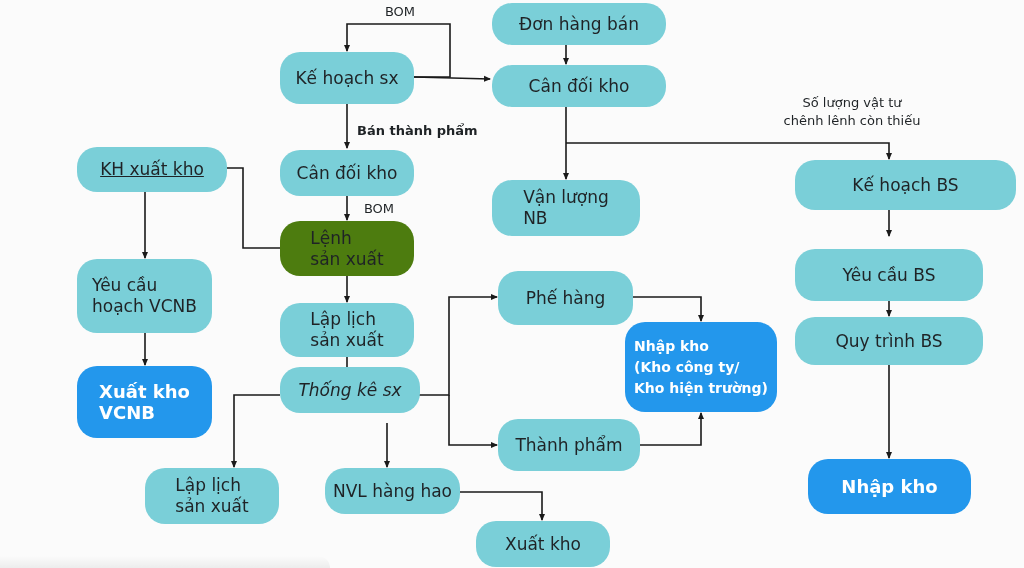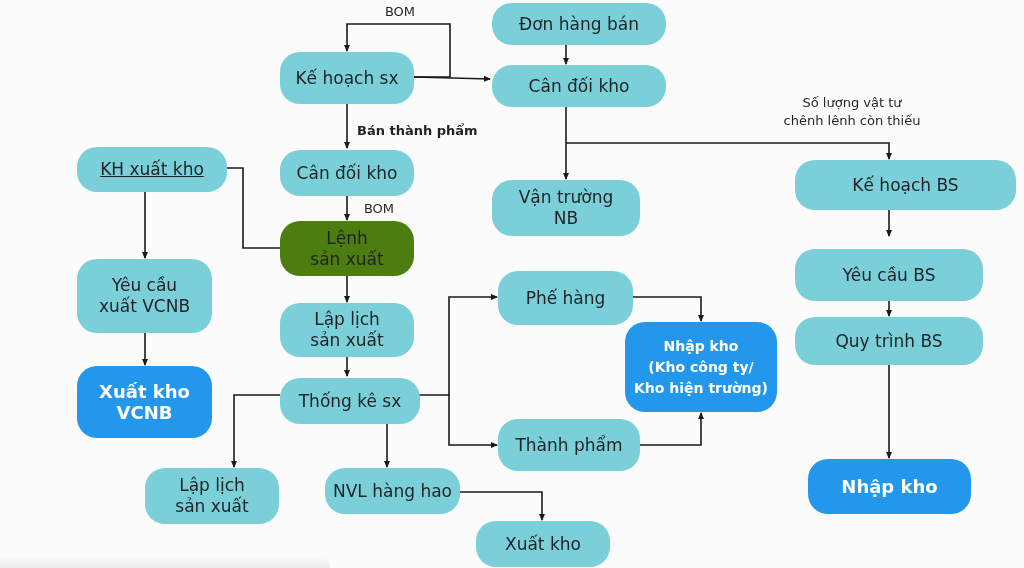--- a/index.html
+++ b/index.html
@@ -6,21 +6,21 @@
     body {
       width: 1024px; height: 568px; position: relative; overflow: hidden;
       background: #fbfbfb;
       font-family: "DejaVu Sans", "Liberation Sans", sans-serif;
     }
     .canvas { position: absolute; left: 0; top: 0; width: 1024px; height: 568px; }
     svg.edges { position: absolute; left: 0; top: 0; width: 1024px; height: 568px; }
     .node {
       position: absolute; box-sizing: border-box;
       display: flex; align-items: center; justify-content: center;
-      text-align: center; border-radius: 20px;
+      text-align: left; border-radius: 20px;
       color: #1f2326; font-size: 17px; line-height: 21px;
       white-space: pre-line;
     }
     .node.teal { background: #7acfd8; }
     .node.orange { background: #4d7c0f; }
     .node.blue { background: #2397ec; color: #ffffff; font-weight: bold; }
     .node.blue.small { font-size: 14px; line-height: 21px; }
     .node.blue.big { font-size: 18px; }
     .label {
       position: absolute; font-size: 13px; color: #1f2326; line-height: 18px;
@@ -92,38 +92,38 @@
   <div class="label" style="left:357px;top:122px;width:130px;text-align:left;font-weight:bold;">Bán thành phẩm</div>
   <div class="label" style="left:355px;top:200px;width:48px;">BOM</div>
   <div class="label" style="left:762px;top:94px;width:180px;">Số lượng vật tư
 chênh lênh còn thiếu</div>
 
   <div class="node teal" style="left:492px;top:3px;width:174px;height:42px;">Đơn hàng bán</div>
   <div class="node teal" style="left:280px;top:52px;width:134px;height:52px;">Kế hoạch sx</div>
   <div class="node teal" style="left:492px;top:65px;width:174px;height:42px;">Cân đối kho</div>
   <div class="node teal" style="left:77px;top:147px;width:150px;height:45px;text-decoration:underline;">KH xuất kho</div>
   <div class="node teal" style="left:280px;top:150px;width:134px;height:46px;">Cân đối kho</div>
-  <div class="node teal" style="left:492px;top:180px;width:148px;height:56px;">Vận trường
+  <div class="node teal" style="left:492px;top:180px;width:148px;height:56px;">Vận lượng
 NB</div>
   <div class="node orange" style="left:280px;top:221px;width:134px;height:55px;">Lệnh
 sản xuất</div>
   <div class="node teal" style="left:795px;top:160px;width:221px;height:50px;">Kế hoạch BS</div>
   <div class="node teal" style="left:795px;top:237px;width:188px;height:52px;margin-top:12px;">Yêu cầu BS</div>
   <div class="node teal" style="left:77px;top:259px;width:135px;height:74px;">Yêu cầu
-xuất VCNB</div>
+hoạch VCNB</div>
   <div class="node teal" style="left:498px;top:271px;width:135px;height:54px;">Phế hàng</div>
   <div class="node teal" style="left:280px;top:303px;width:134px;height:54px;">Lập lịch
 sản xuất</div>
   <div class="node teal" style="left:795px;top:317px;width:188px;height:48px;">Quy trình BS</div>
   <div class="node blue small" style="left:625px;top:322px;width:152px;height:90px;">Nhập kho
 (Kho công ty/
 Kho hiện trường)</div>
   <div class="node blue big" style="left:77px;top:366px;width:135px;height:72px;">Xuất kho
 VCNB</div>
-  <div class="node teal" style="left:280px;top:378px;width:140px;height:46px;">Thống kê sx</div>
+  <div class="node teal" style="left:280px;top:367px;width:140px;height:46px;font-style:italic;">Thống kê sx</div>
   <div class="node teal" style="left:498px;top:419px;width:142px;height:52px;">Thành phẩm</div>
   <div class="node blue big" style="left:808px;top:459px;width:163px;height:55px;">Nhập kho</div>
   <div class="node teal" style="left:145px;top:468px;width:134px;height:56px;">Lập lịch
 sản xuất</div>
   <div class="node teal" style="left:325px;top:468px;width:135px;height:46px;">NVL hàng hao</div>
   <div class="node teal" style="left:476px;top:521px;width:134px;height:46px;">Xuất kho</div>
 
   <div class="bottom-shadow"></div>
 </div>
 

